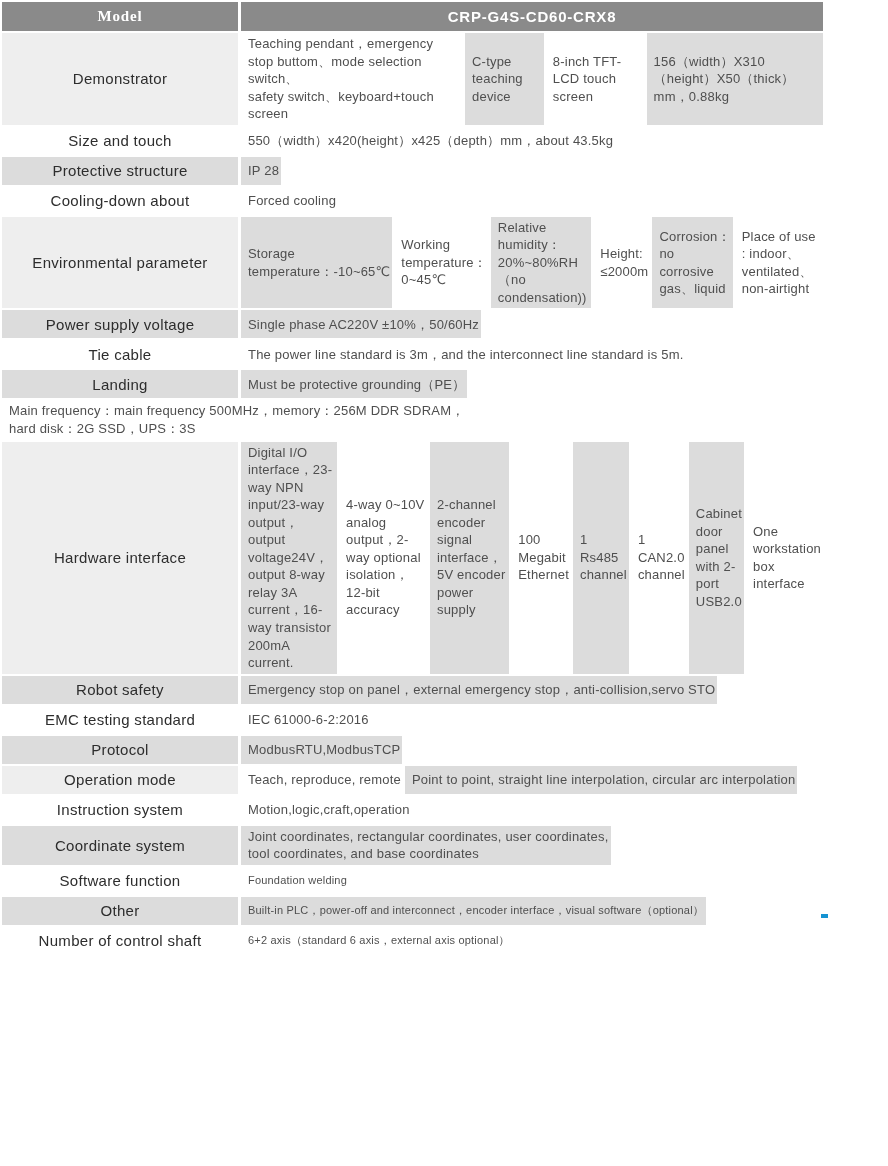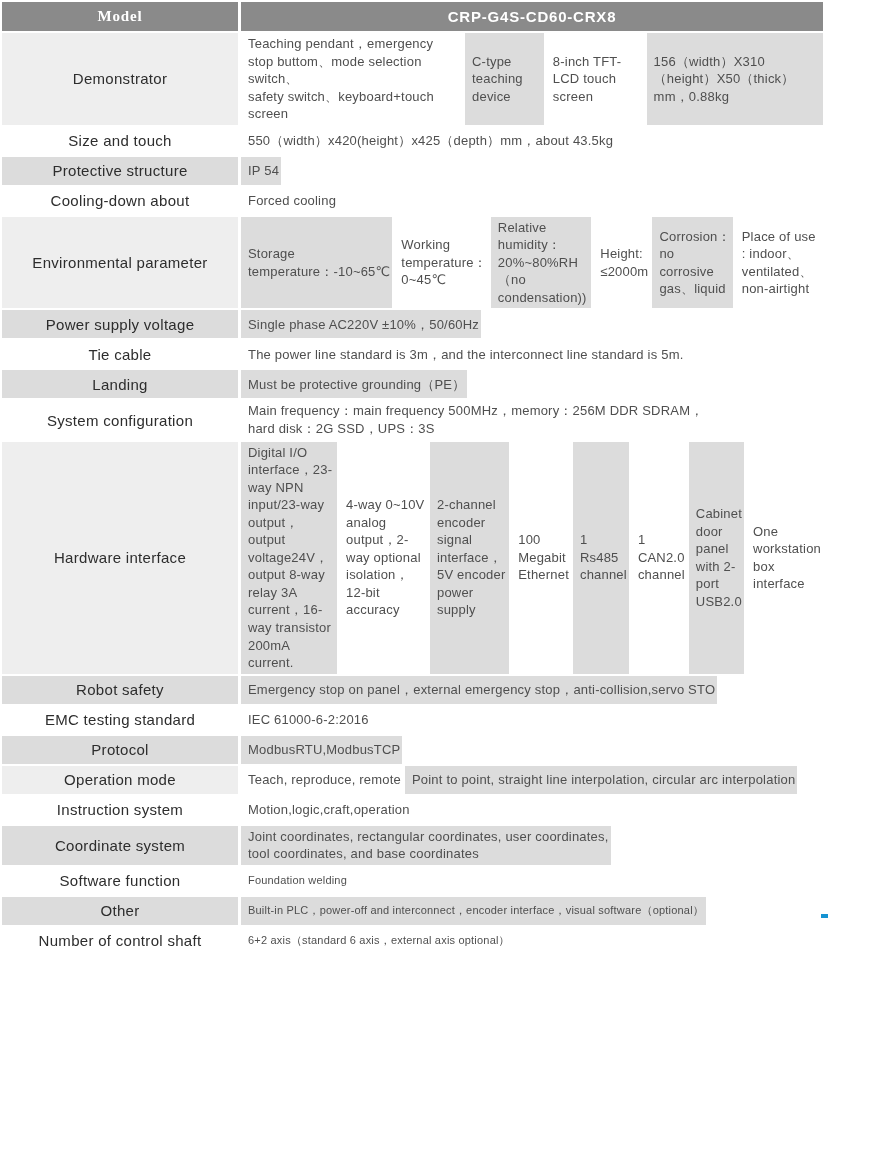--- a/index.html
+++ b/index.html
@@ -116,21 +116,21 @@
       </div>
       <div class="section">
         <div class="label-cell bg-white">Size and touch</div>
         <div class="rows-col">
           <div class="value-cell bg-white">550（width）x420(height）x425（depth）mm，about 43.5kg</div>
         </div>
       </div>
       <div class="section">
         <div class="label-cell bg-gray">Protective structure</div>
         <div class="rows-col">
-          <div class="value-cell bg-gray">IP 54</div>
+          <div class="value-cell bg-gray">IP 28</div>
         </div>
       </div>
       <div class="section">
         <div class="label-cell bg-white">Cooling-down about</div>
         <div class="rows-col">
           <div class="value-cell bg-white">Forced cooling</div>
         </div>
       </div>
       <div class="section">
         <div class="label-cell bg-span">Environmental parameter</div>
@@ -155,21 +155,20 @@
           <div class="value-cell bg-white">The power line standard is 3m，and the interconnect line standard is 5m.</div>
         </div>
       </div>
       <div class="section">
         <div class="label-cell bg-gray">Landing</div>
         <div class="rows-col">
           <div class="value-cell bg-gray">Must be protective grounding（PE）</div>
         </div>
       </div>
       <div class="section">
-        <div class="label-cell bg-white">System configuration</div>
         <div class="rows-col">
           <div class="value-cell bg-white">Main frequency：main frequency 500MHz，memory：256M DDR SDRAM，
 hard disk：2G SSD，UPS：3S</div>
         </div>
       </div>
       <div class="section">
         <div class="label-cell bg-span">Hardware interface</div>
         <div class="rows-col">
           <div class="value-cell bg-gray tall">Digital I/O interface，23-way NPN  input/23-way output，output voltage24V，
 output 8-way relay 3A current，16-way transistor 200mA current.</div>

